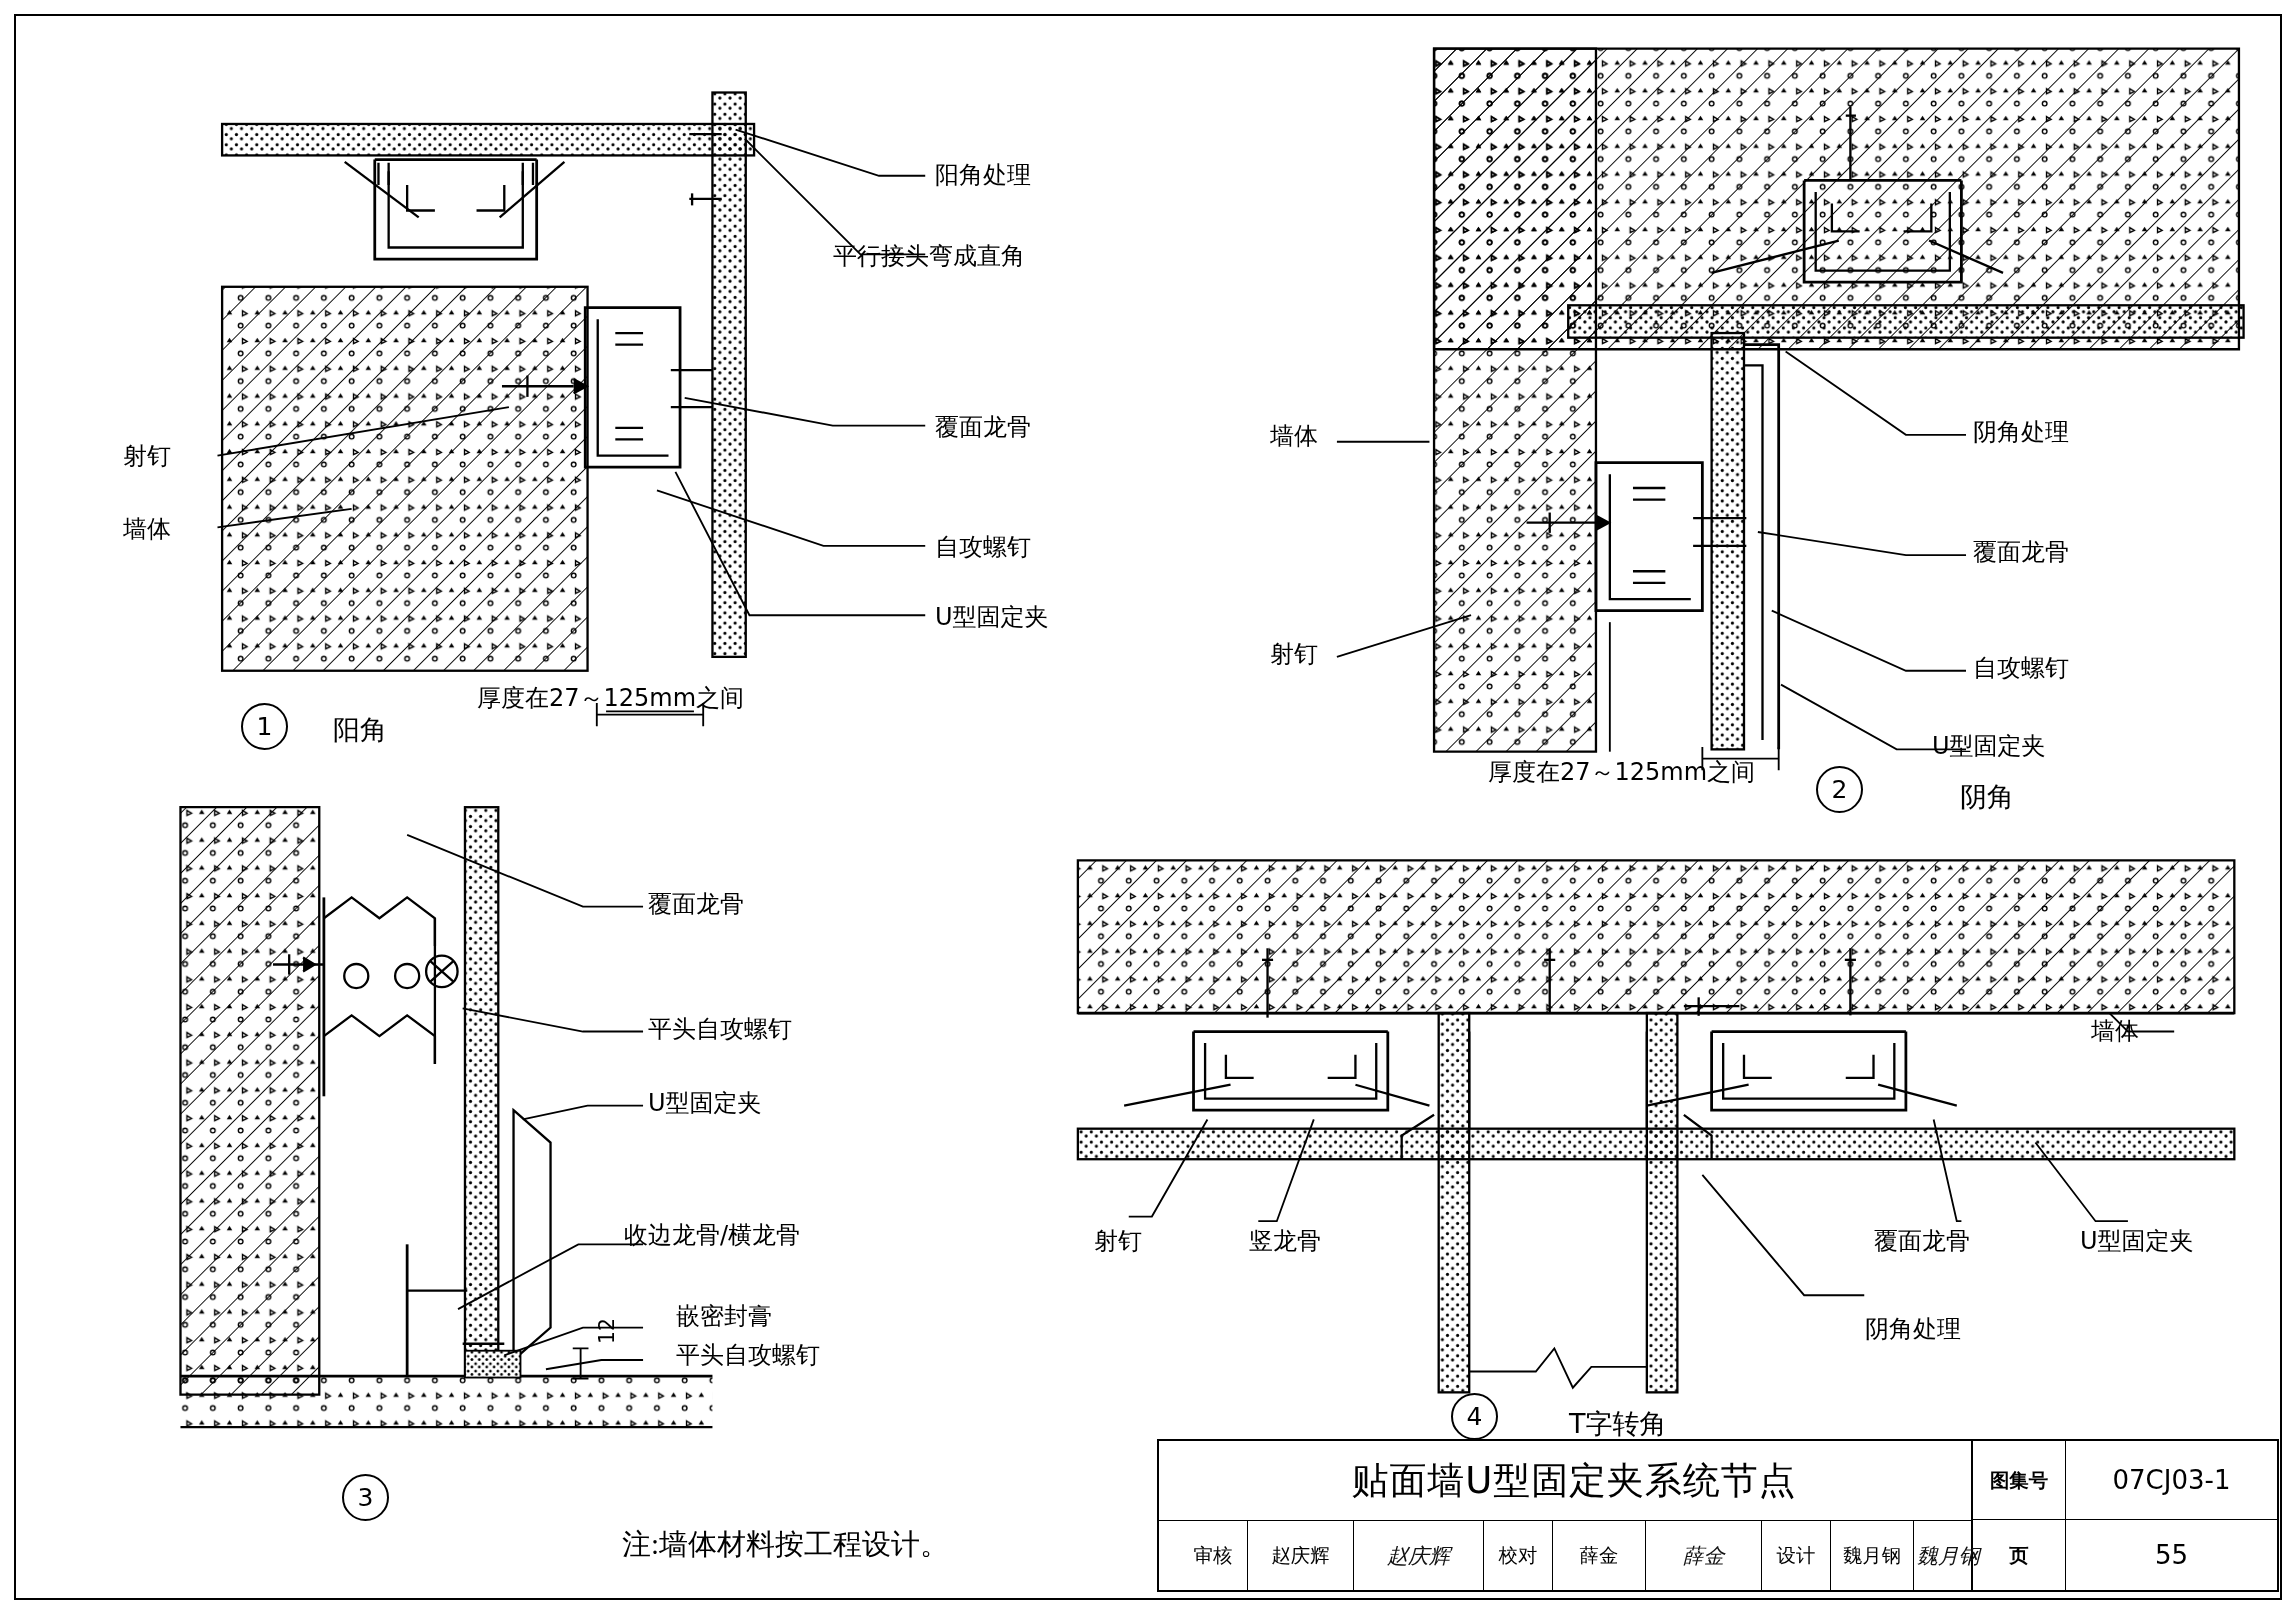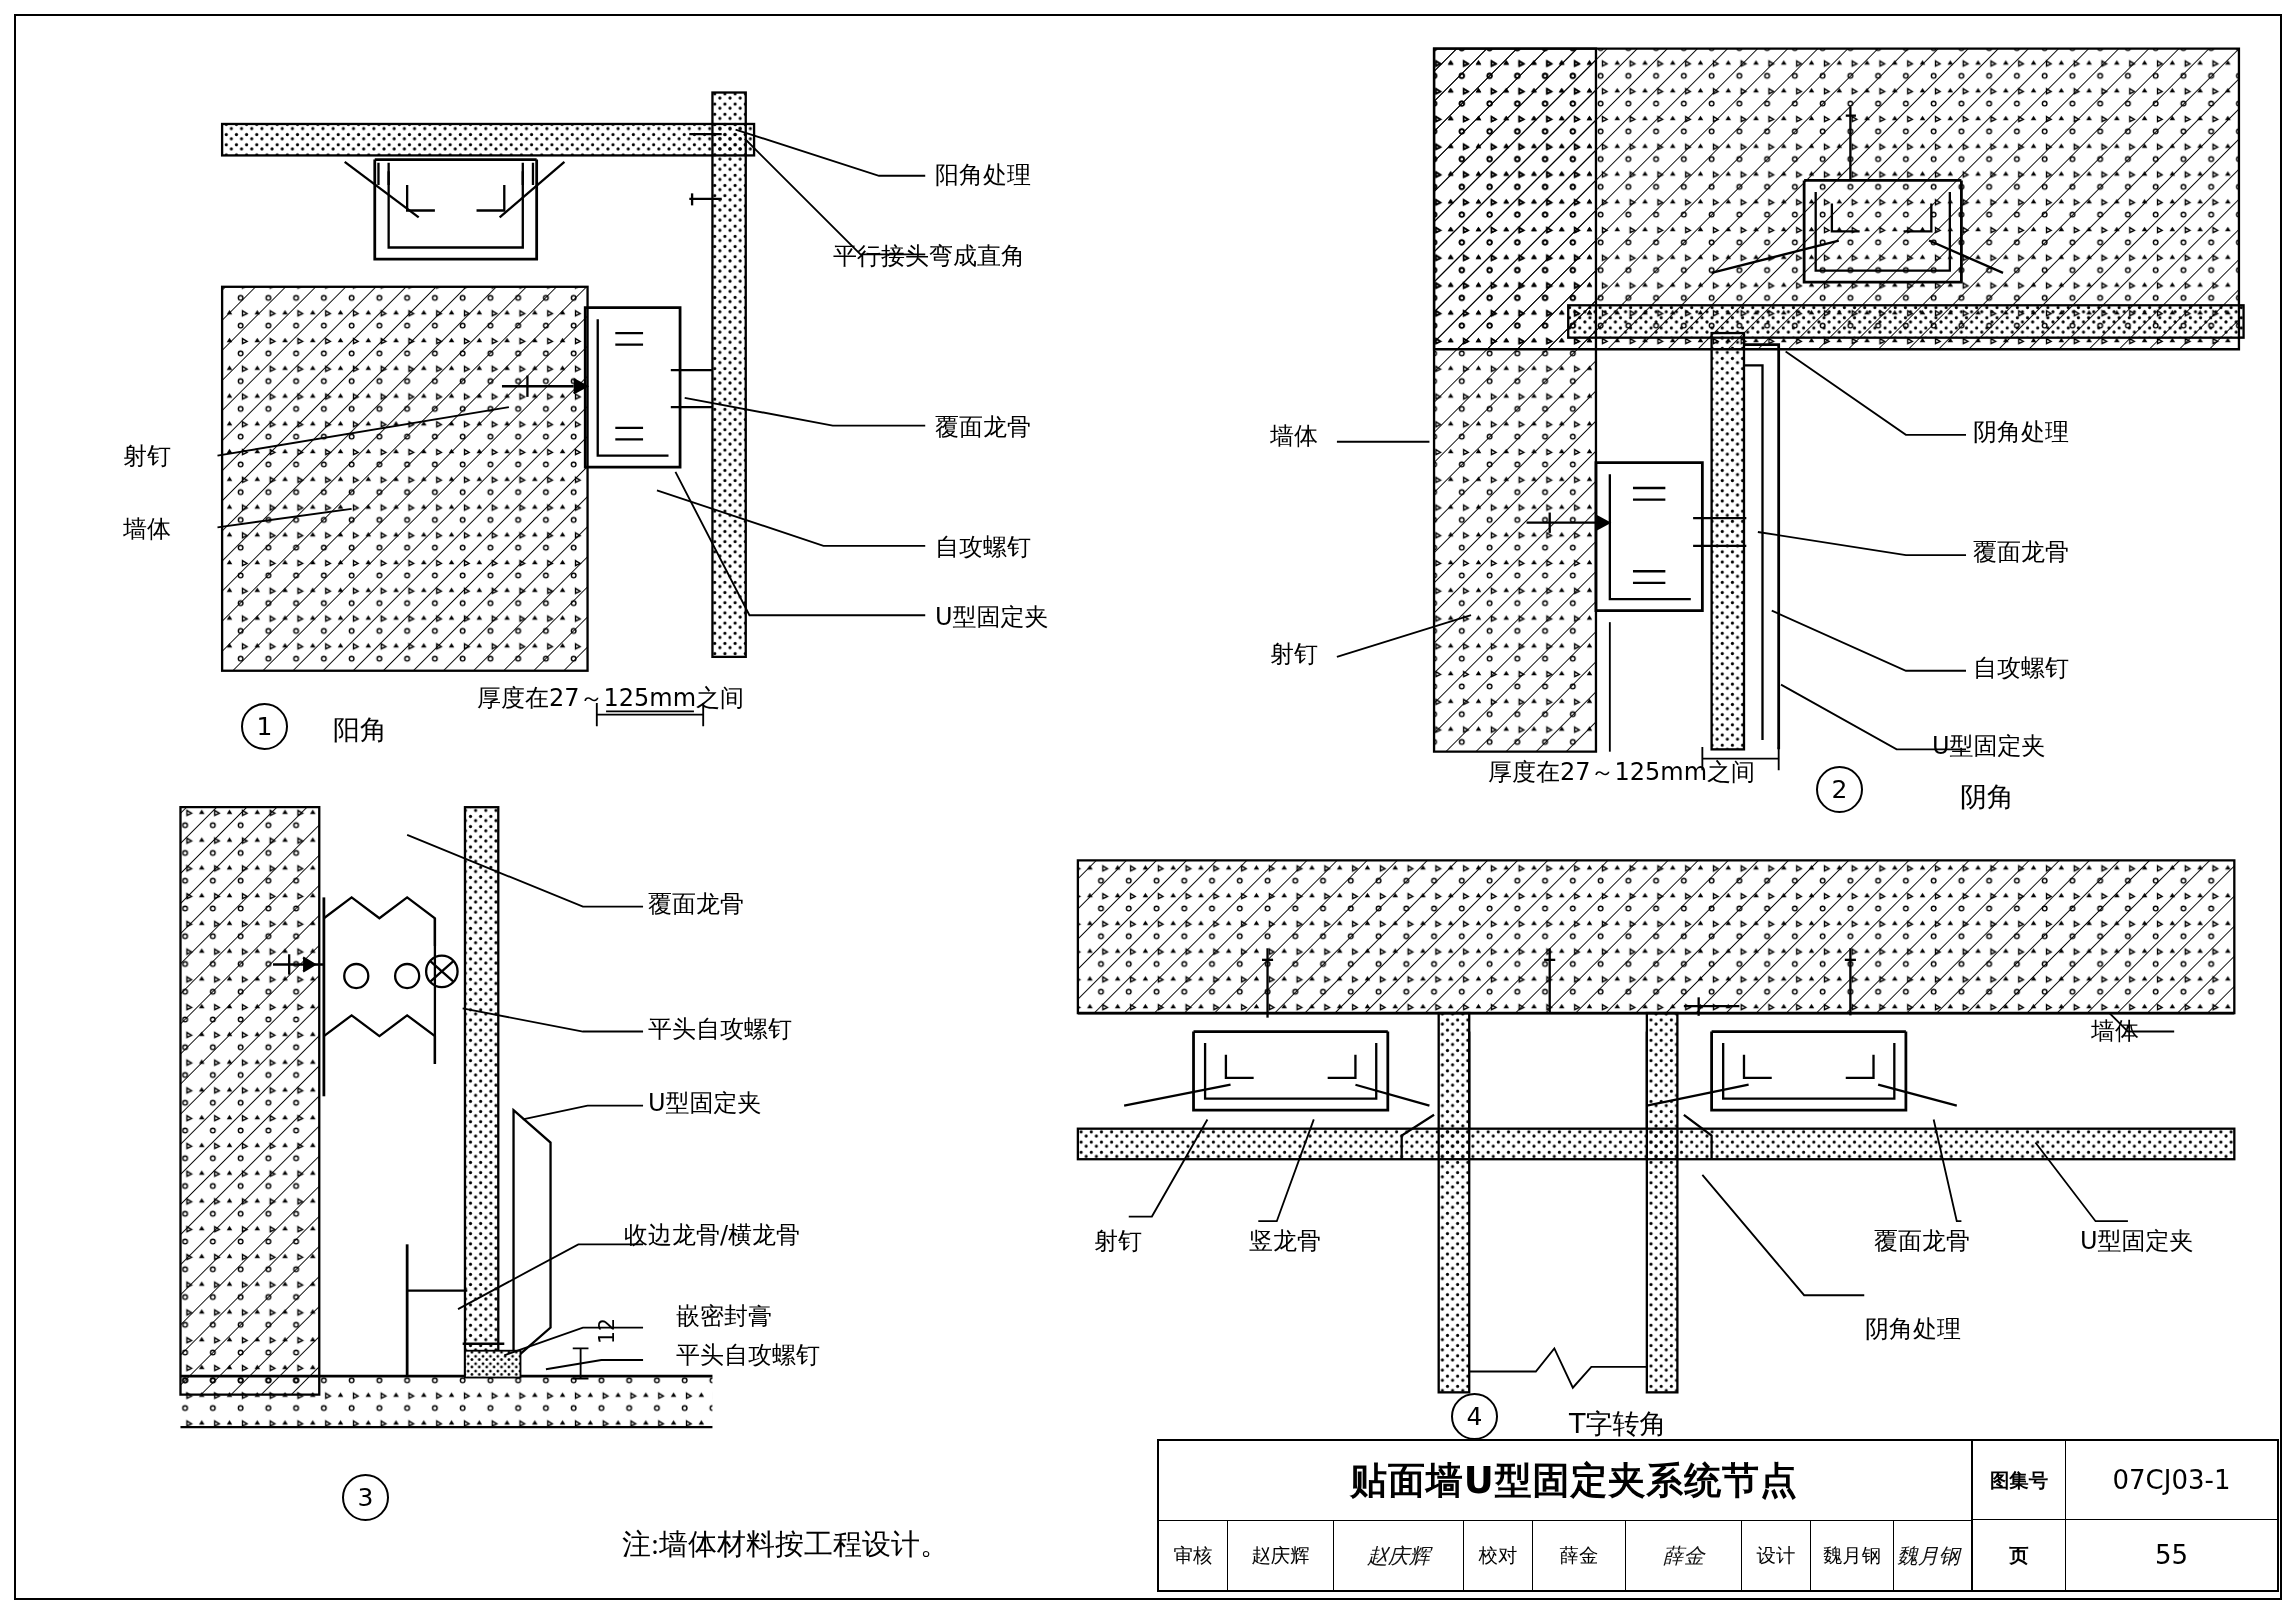--- a/index.html
+++ b/index.html
@@ -51,30 +51,31 @@
     width:814px;
     display:flex;flex-direction:column;
     border-right:2.3px solid #000;
     box-sizing:border-box;
   }
   .tb-title{
     flex:0 0 79px;
     display:flex;align-items:center;justify-content:center;
     border-bottom:1.9px solid #000;
     font-family:"DejaVu Sans","Liberation Sans",sans-serif;
-    font-weight:bold;
+    font-weight:normal;
     font-size:37px;
     letter-spacing:0.9px;
     padding-left:18px;
   }
   .tb-row{
     flex:1;
     display:flex;
     align-items:stretch;
     font-size:20.4px;
+    margin-left:20px;
   }
   .tb-cell{
     display:flex;align-items:center;justify-content:center;
     border-right:1.4px solid #000;
     box-sizing:border-box;
     font-family:"DejaVu Sans","Liberation Sans",sans-serif;
     font-size:19.4px;
     padding:0 2.8px;
     white-space:nowrap;
   }

